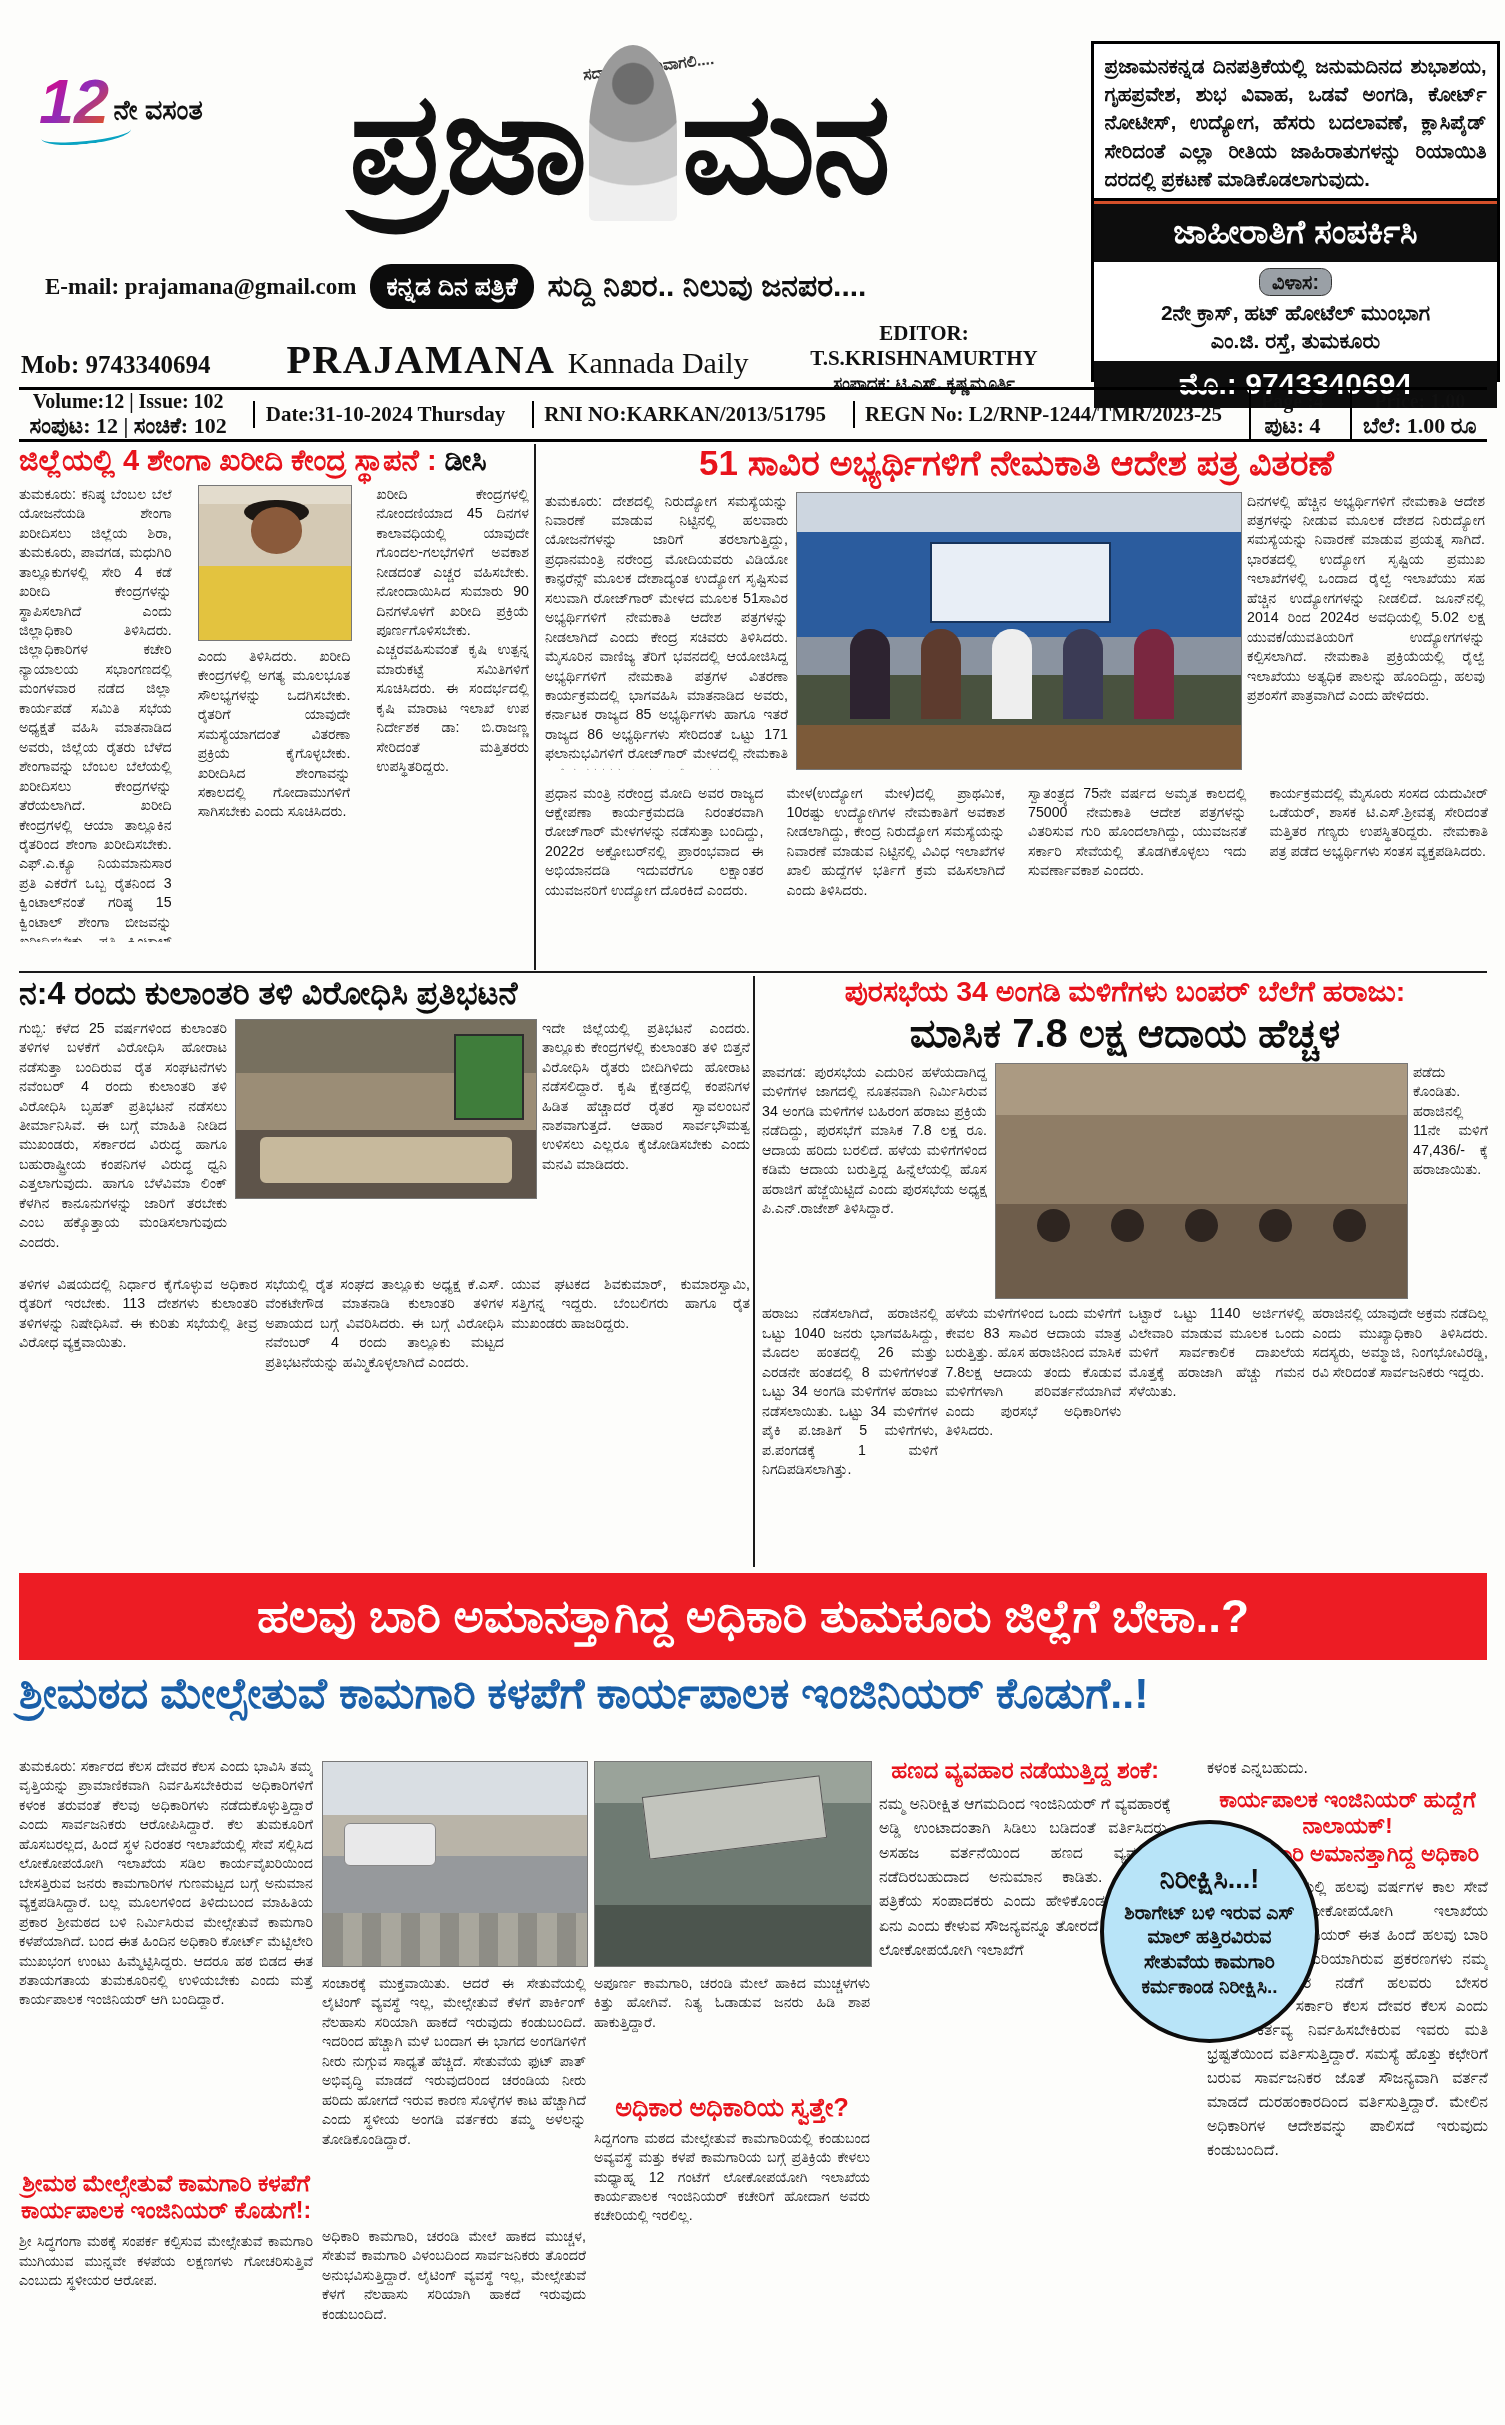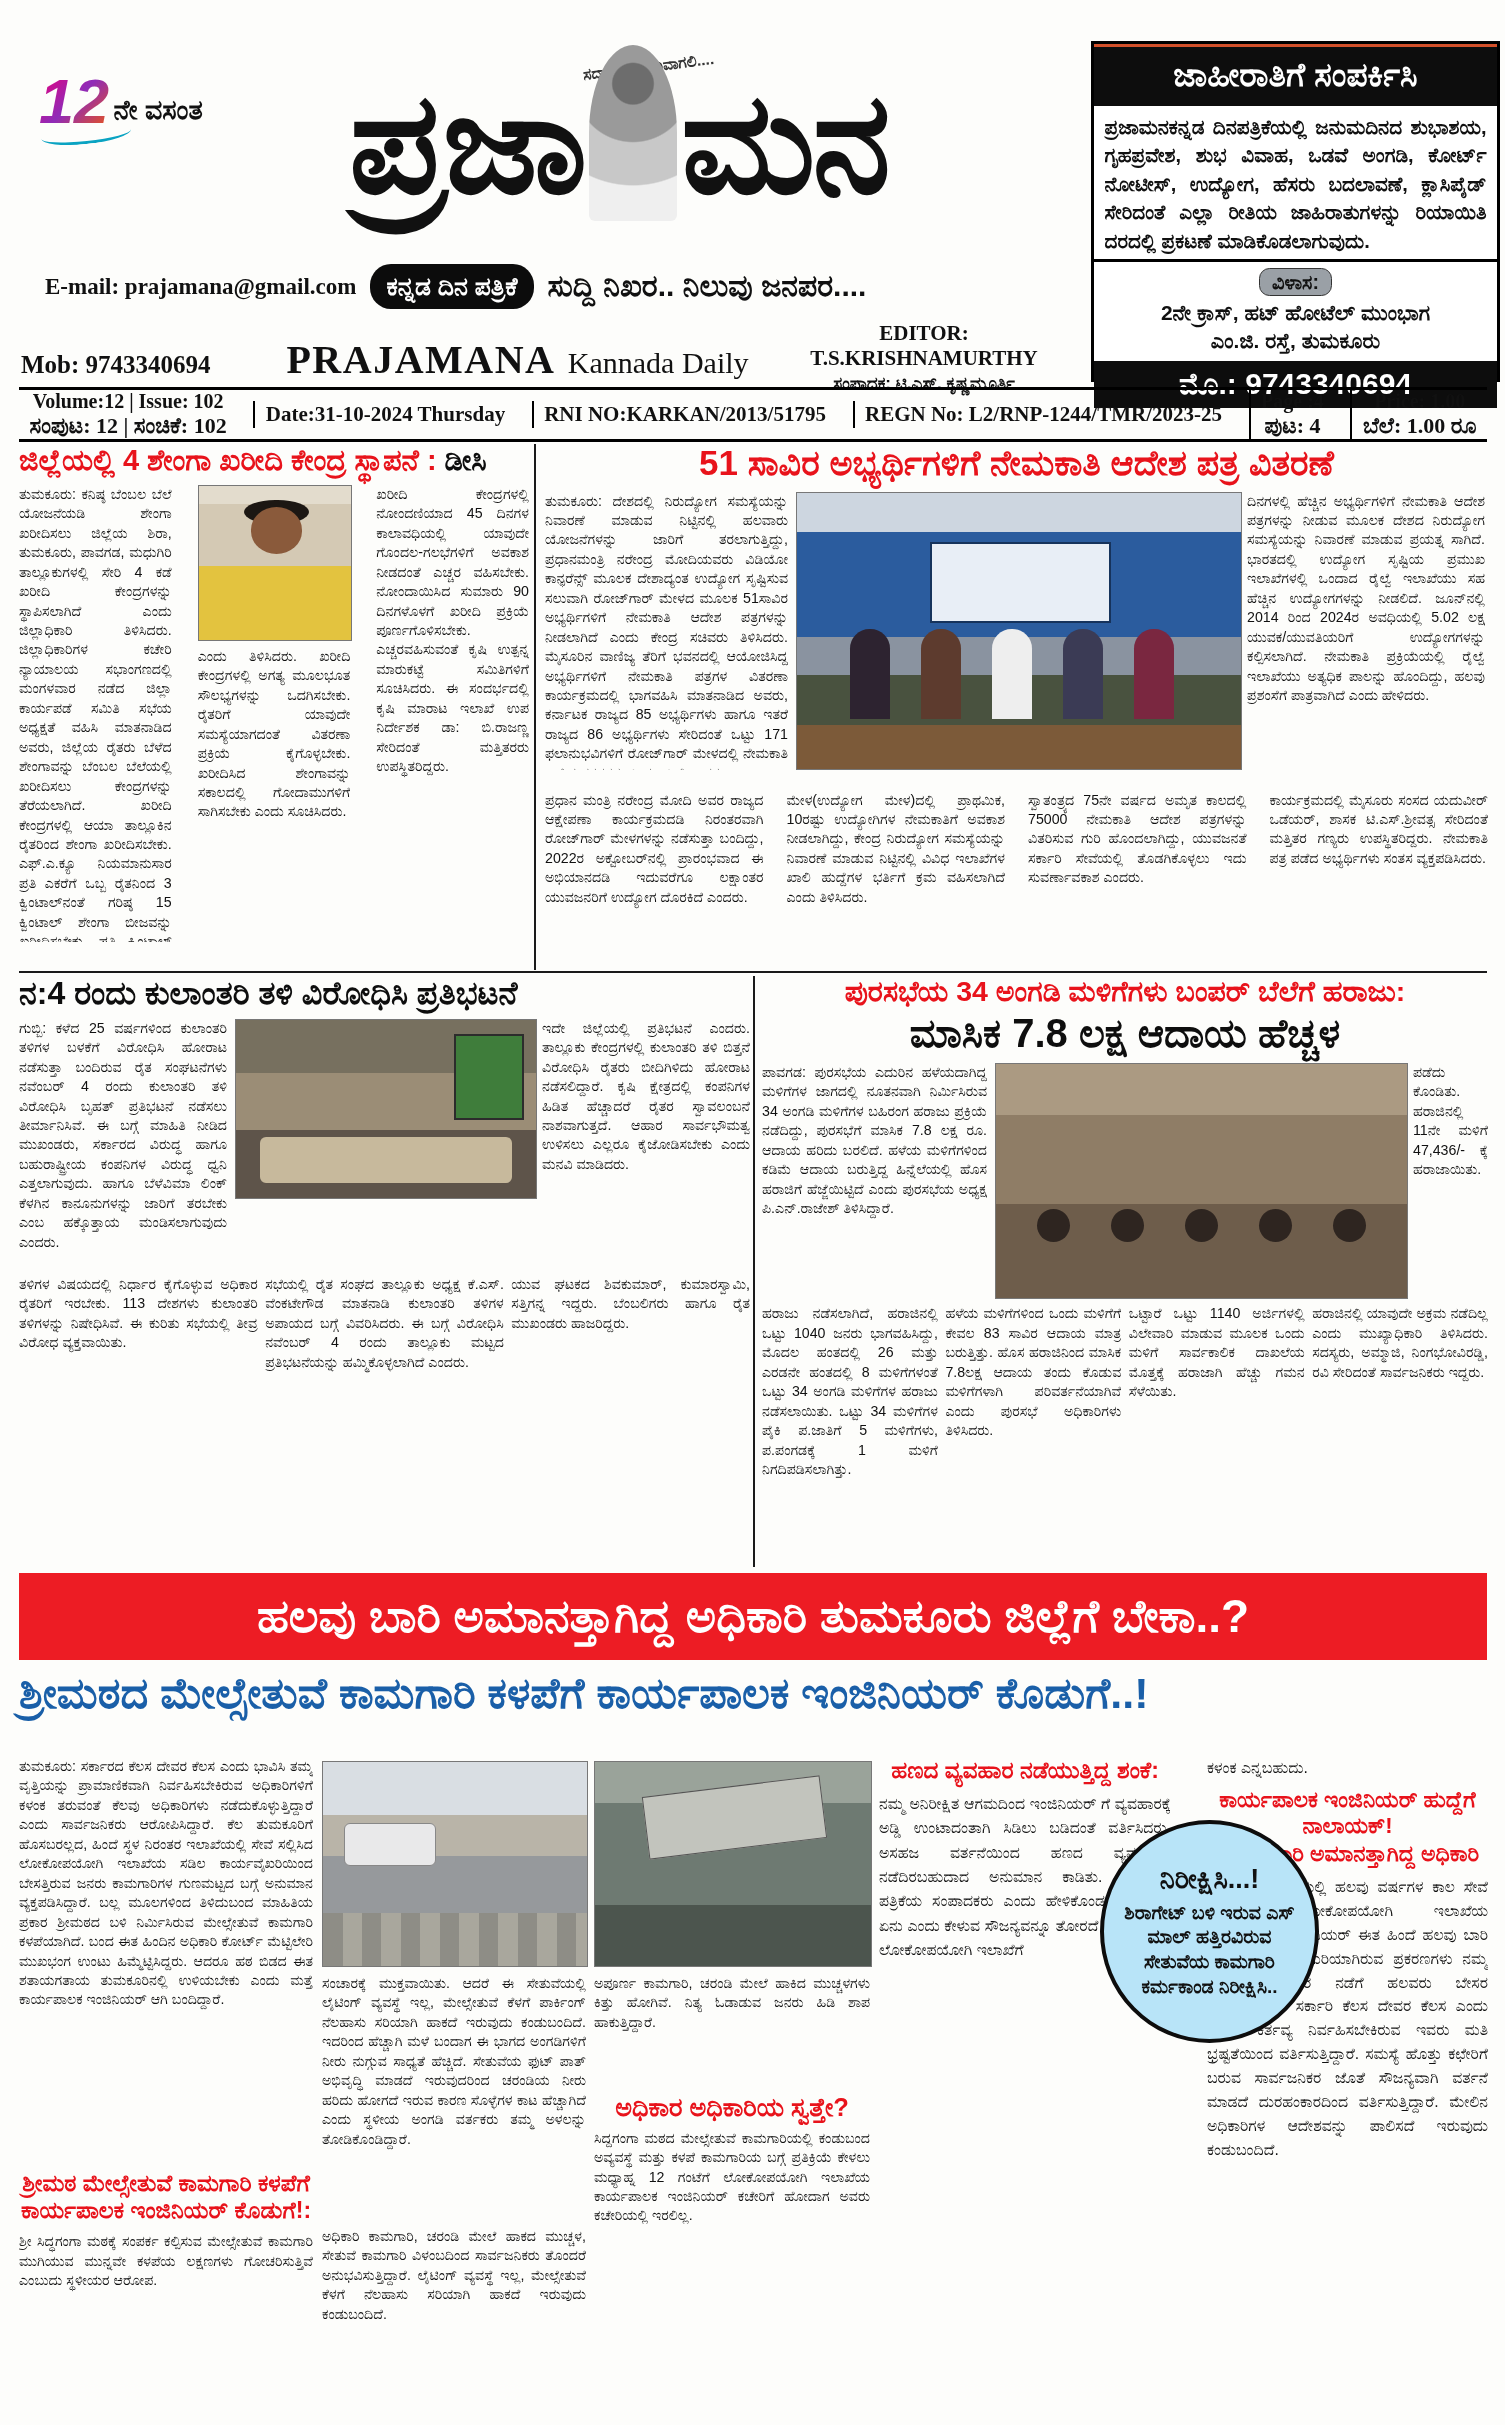--- a/index.html
+++ b/index.html
@@ -60,21 +60,21 @@
       background:linear-gradient(180deg,#e3dccd 0 12%,#d4c9b4 12% 52%,#e3c33f 52% 100%);}
   #photo-dc .face{position:absolute;left:34%;top:14%;width:34%;height:30%;border-radius:50%;background:#8a5a3b;}
   #photo-dc .hair{position:absolute;left:30%;top:9%;width:42%;height:16%;border-radius:50%;background:#1c1713;}
   #story-tr{left:545px;top:444px;width:943px;height:526px;}
   #story-tr h2{margin:0 0 9px;font-size:35px;text-align:center;line-height:1.1;}
   #tr-grid{display:grid;grid-template-columns:243px 444px 238px;gap:7.5px;height:276px;}
   #photo-event{width:444px;height:276px;
       background:linear-gradient(180deg,#cdd6e0 0 14%,#2b5c9e 14% 52%,#8a93a0 52% 66%,#49523f 66% 84%,#7c5a39 84% 100%);}
   #photo-event .screen{position:absolute;left:30%;top:18%;width:40%;height:28%;background:#e8eef6;border:2.2px solid #16335c;}
   #photo-event .p{position:absolute;bottom:18%;width:40px;height:90px;border-radius:19.5px 19.5px 0 0;background:#2d2330;}
-  #tr-below{display:grid;grid-template-columns:1fr 1fr 1fr 1fr;gap:23px;margin-top:23px;height:187px;}
+  #tr-below{display:grid;grid-template-columns:1fr 1fr 1fr 1fr;gap:23px;margin-top:16px;height:187px;}
   #story-ml{left:19px;top:976px;width:731px;height:591px;}
   #story-ml h2{margin:0 0 7.5px;font-size:32px;line-height:1.1;}
   #ml-row{display:grid;grid-template-columns:208px 300px 208px;gap:7.5px;height:247px;}
   #photo-meeting{width:300px;height:178px;
       background:linear-gradient(180deg,#77705f 0 30%,#9b8d76 30% 62%,#5e544a 62% 100%);}
   #photo-meeting .win{position:absolute;right:4%;top:8%;width:22%;height:46%;background:#3f7d3b;border:2.2px solid #2c2c2c;}
   #photo-meeting .tab{position:absolute;left:8%;bottom:8%;width:84%;height:26%;background:#c7b99c;border-radius:6px;}
   #ml-below{display:grid;grid-template-columns:1fr 1fr 1fr;gap:7.5px;margin-top:9px;height:285px;}
   #story-mr{left:762px;top:976px;width:726px;height:591px;}
   #story-mr .h-red{font-size:28.5px;text-align:center;line-height:1.1;margin:0 0 4.5px;}
@@ -139,22 +139,22 @@
 </div>
 
 <div class="abs serif" id="mob">Mob: 9743340694</div>
 
 <div class="abs" id="latin">
   <span class="big serif">PRAJAMANA</span>
   <span class="small serif">Kannada Daily</span>
 </div>
 
 <div class="abs" id="ad-box">
+  <div id="ad-body">ಪ್ರಜಾಮನಕನ್ನಡ ದಿನಪತ್ರಿಕೆಯಲ್ಲಿ ಜನುಮದಿನದ ಶುಭಾಶಯ, ಗೃಹಪ್ರವೇಶ, ಶುಭ ವಿವಾಹ, ಒಡವೆ ಅಂಗಡಿ, ಕೋರ್ಟ್ ನೋಟೀಸ್, ಉದ್ಯೋಗ, ಹೆಸರು ಬದಲಾವಣೆ, ಕ್ಲಾಸಿಪೈಡ್ ಸೇರಿದಂತೆ ಎಲ್ಲಾ ರೀತಿಯ ಜಾಹಿರಾತುಗಳನ್ನು ರಿಯಾಯಿತಿ ದರದಲ್ಲಿ ಪ್ರಕಟಣೆ ಮಾಡಿಕೊಡಲಾಗುವುದು.</div>
   <div id="ad-header">ಜಾಹೀರಾತಿಗೆ ಸಂಪರ್ಕಿಸಿ</div>
-  <div id="ad-body">ಪ್ರಜಾಮನಕನ್ನಡ ದಿನಪತ್ರಿಕೆಯಲ್ಲಿ ಜನುಮದಿನದ ಶುಭಾಶಯ, ಗೃಹಪ್ರವೇಶ, ಶುಭ ವಿವಾಹ, ಒಡವೆ ಅಂಗಡಿ, ಕೋರ್ಟ್ ನೋಟೀಸ್, ಉದ್ಯೋಗ, ಹೆಸರು ಬದಲಾವಣೆ, ಕ್ಲಾಸಿಪೈಡ್ ಸೇರಿದಂತೆ ಎಲ್ಲಾ ರೀತಿಯ ಜಾಹಿರಾತುಗಳನ್ನು ರಿಯಾಯಿತಿ ದರದಲ್ಲಿ ಪ್ರಕಟಣೆ ಮಾಡಿಕೊಡಲಾಗುವುದು.</div>
   <div id="ad-addr">
     <span class="pill">ವಿಳಾಸ:</span>
     <div class="l">2ನೇ ಕ್ರಾಸ್, ಹಟ್ ಹೋಟೆಲ್ ಮುಂಭಾಗ</div>
     <div class="l">ಎಂ.ಜಿ. ರಸ್ತೆ, ತುಮಕೂರು</div>
   </div>
   <div id="ad-phone">ಮೊ.: 9743340694</div>
 </div>
 
 <div class="abs serif" id="infobar">
   <div class="cell">

